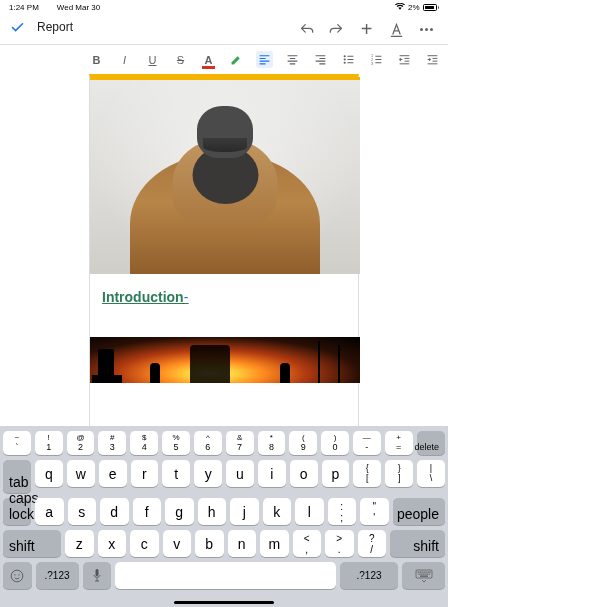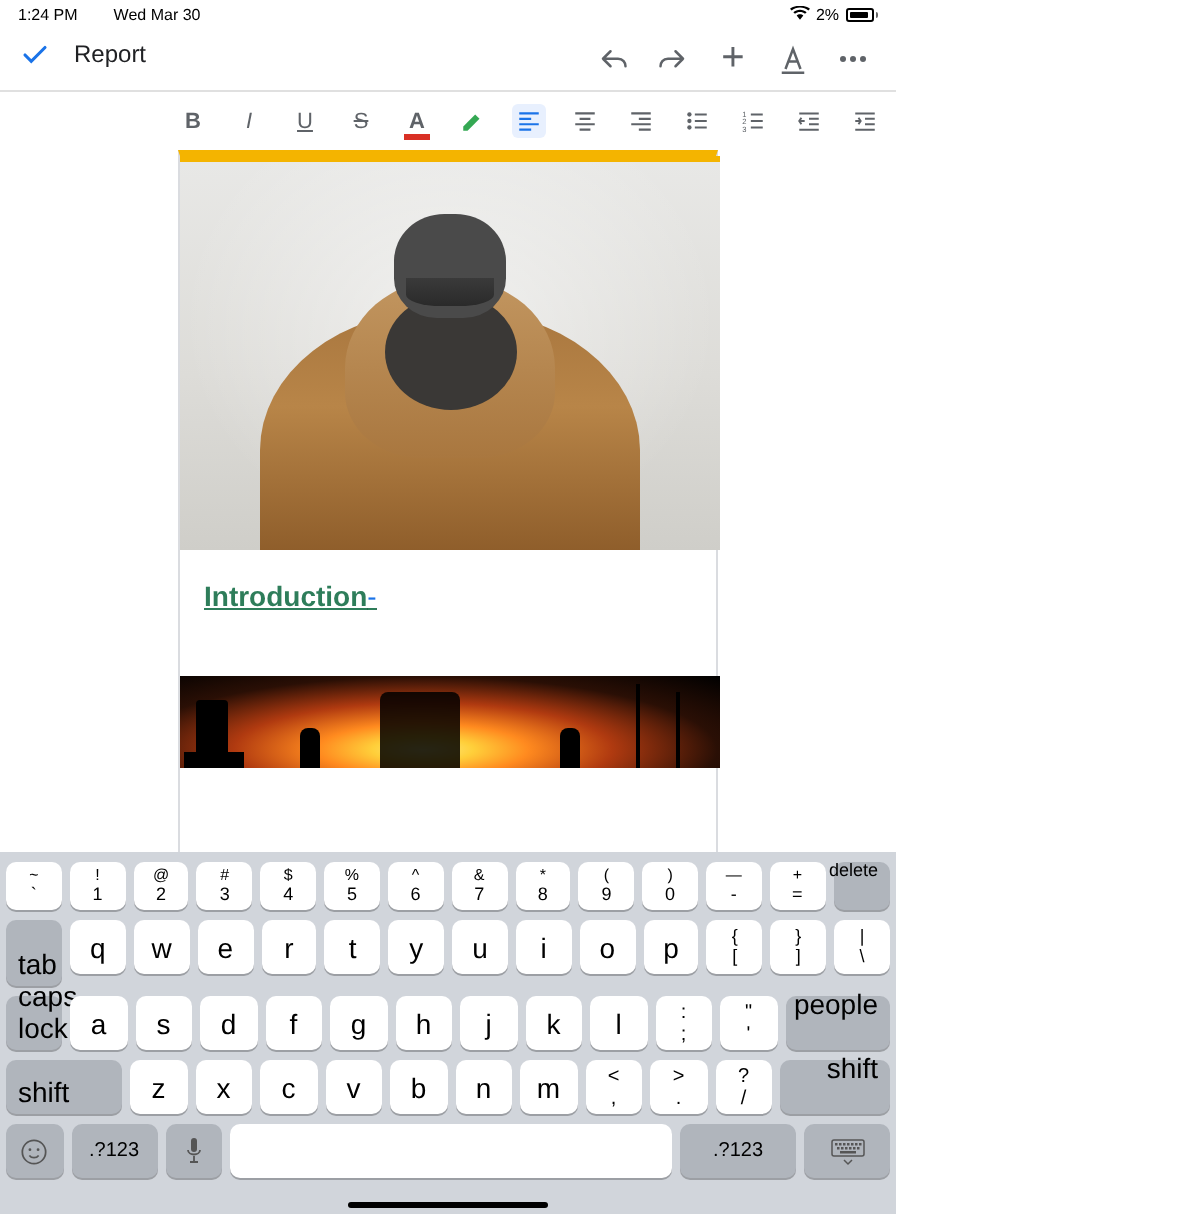--- a/index.html
+++ b/index.html
@@ -60,21 +60,21 @@
   
   .kbd { position: absolute; left: 0; right: 0; bottom: 0; height: 181px; background: #d1d5db; width: 448px; padding: 5px 3px 3px 3px; display: flex; flex-direction: column; gap: 5px; }
   body { background: #fff; }
   .right-void { position: absolute; right: 0; top: 0; bottom: 0; width: 152px; background: #fff; }
   .app-area { position: absolute; left: 0; top: 0; width: 448px; }
 
   .krow { display: flex; gap: 4px; }
   .key { background: #fff; border-radius: 5px; box-shadow: 0 1px 0 rgba(0,0,0,0.25); display: flex; flex-direction: column; align-items: center; justify-content: center; font-size: 12px; color: #000; cursor: pointer; height: 24px; }
   .key.sys { background: #b0b5bc; font-size: 9px; align-items: center; }
   .key.sys.lbl-left { align-items: flex-start; padding-left: 6px; justify-content: flex-end; padding-bottom: 3px; }
-  .key.sys.lbl-right { align-items: flex-end; padding-right: 6px; justify-content: flex-end; padding-bottom: 15px; }
+  .key.sys.lbl-right { align-items: flex-end; padding-right: 6px; justify-content: flex-end; padding-bottom: 3px; }
   .num-row .key { width: 28.5px; }
   .num-row .key .sup { font-size: 8px; line-height: 1; margin-bottom: 1px; color: #000; }
   .num-row .key .sub { font-size: 9px; line-height: 1; color: #000; }
   .num-row .delete { flex: 1; }
 
   .row-q .key { width: 28.5px; height: 27px; font-size: 14px; }
   .row-q .tab { width: 28.5px; height: 33px; }
   .row-q .br { display: flex; flex-direction: column; font-size: 9px; line-height: 1.1; }
 
   .row-a .key { width: 28.5px; height: 27px; font-size: 14px; }

